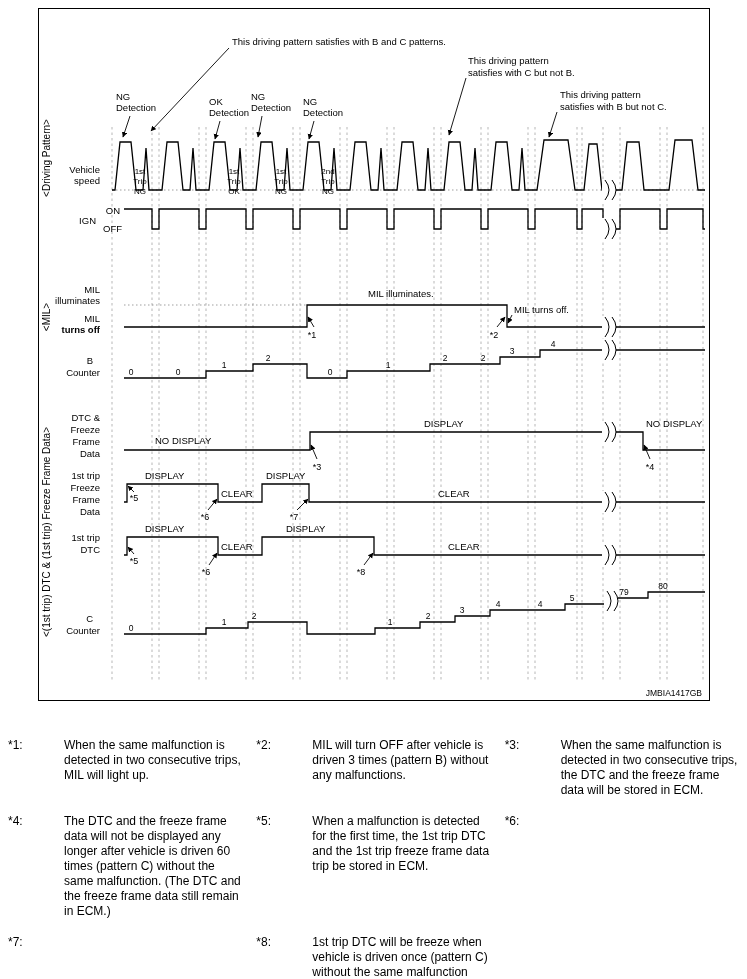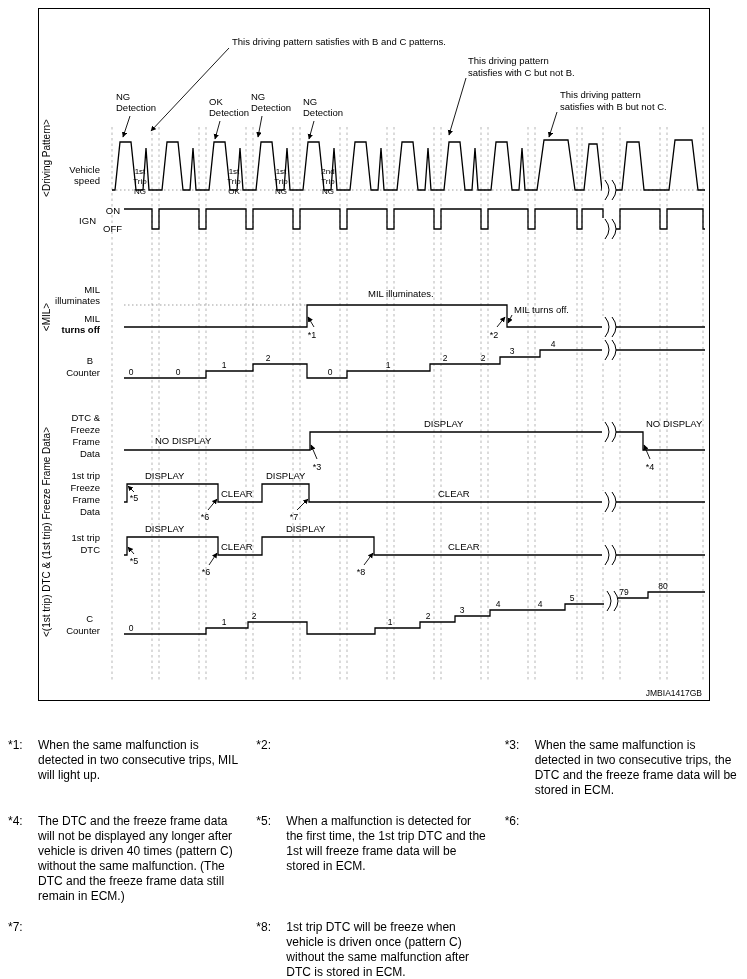--- a/index.html
+++ b/index.html
@@ -2,21 +2,21 @@
 <html><head>
 <meta charset="utf-8">
 <style>
   html,body{margin:0;padding:0;background:#fff;}
   body{width:747px;height:979px;overflow:hidden;font-family:"Liberation Sans",sans-serif;color:#000;}
   svg text{font-family:"Liberation Sans",sans-serif;fill:#000;}
   .notes{display:grid;grid-template-columns:1fr 1fr 1fr;column-gap:14px;row-gap:16px;
          padding:24px 8px 0 8px;font-size:12px;line-height:1.25;}
   .note{display:flex;}
   .nm{flex:0 0 30px;}
-  .nt{flex:1;}
+  .nt{flex:1;margin-left:26px;}
 </style>
 </head>
 <body>
 
 
 
 <svg width="747" height="710" viewBox="0 0 747 710">
   <defs>
     <marker id="ah" markerWidth="7" markerHeight="7" refX="5.5" refY="3" orient="auto">
       <path d="M0,0 L6,3 L0,6 z" fill="#000"></path>
@@ -188,32 +188,33 @@
 </svg>
 
 
 <div class="notes">
   <div class="note">
     <span class="nm">*1:</span>
     <span class="nt">When the same malfunction is detected in two consecutive trips, MIL will light up.</span>
   </div>
   <div class="note">
     <span class="nm">*2:</span>
+    <span class="nt">MIL will turn OFF after vehicle is driven 3 times (pattern B) without any malfunctions.</span>
   </div>
   <div class="note">
     <span class="nm">*3:</span>
     <span class="nt">When the same malfunction is detected in two consecutive trips, the DTC and the freeze frame data will be stored in ECM.</span>
   </div>
   <div class="note">
     <span class="nm">*4:</span>
-    <span class="nt">The DTC and the freeze frame data will not be displayed any longer after vehicle is driven 40 times (pattern C) without the same malfunction. (The DTC and the freeze frame data still remain in ECM.)</span>
+    <span class="nt">The DTC and the freeze frame data will not be displayed any longer after vehicle is driven 60 times (pattern C) without the same malfunction. (The DTC and the freeze frame data still remain in ECM.)</span>
   </div>
   <div class="note">
     <span class="nm">*5:</span>
-    <span class="nt">When a malfunction is detected for the first time, the 1st trip DTC and the 1st will freeze frame data will be stored in ECM.</span>
+    <span class="nt">When a malfunction is detected for the first time, the 1st trip DTC and the 1st trip freeze frame data trip be stored in ECM.</span>
   </div>
   <div class="note">
     <span class="nm">*6:</span>
   </div>
   <div class="note">
     <span class="nm">*7:</span>
   </div>
   <div class="note">
     <span class="nm">*8:</span>
     <span class="nt">1st trip DTC will be freeze when vehicle is driven once (pattern C) without the same malfunction after DTC is stored in ECM.</span>

